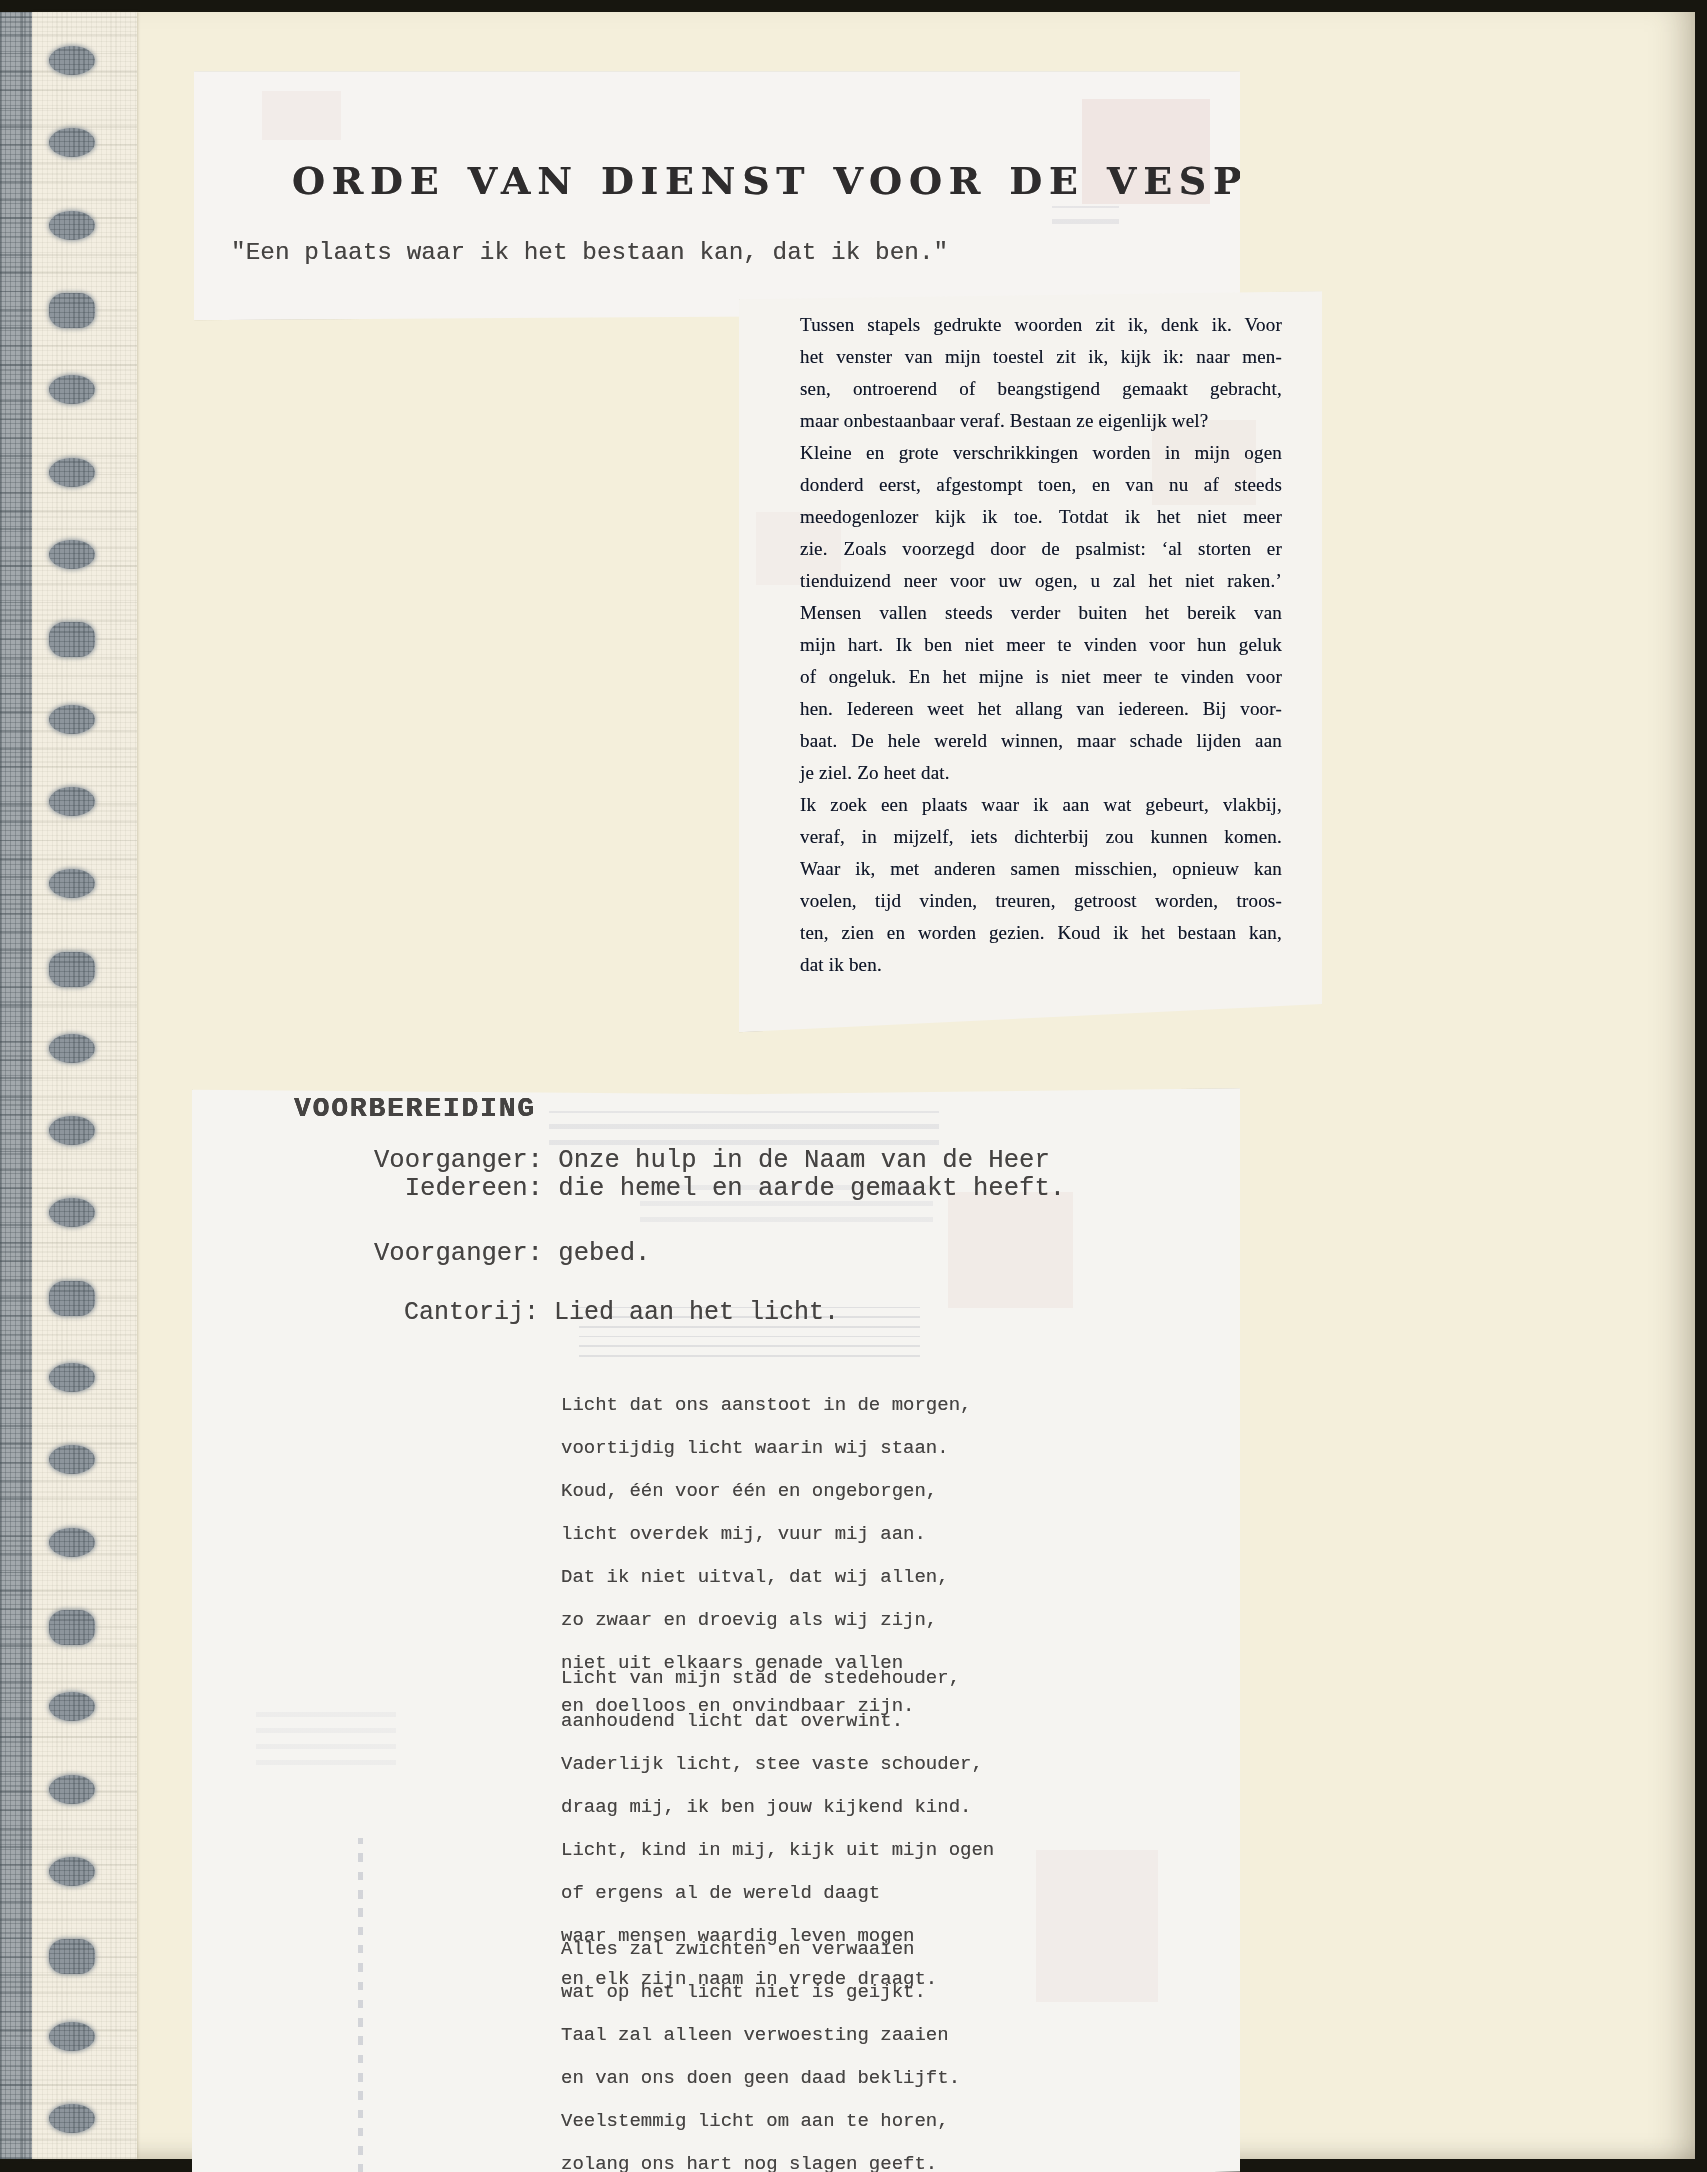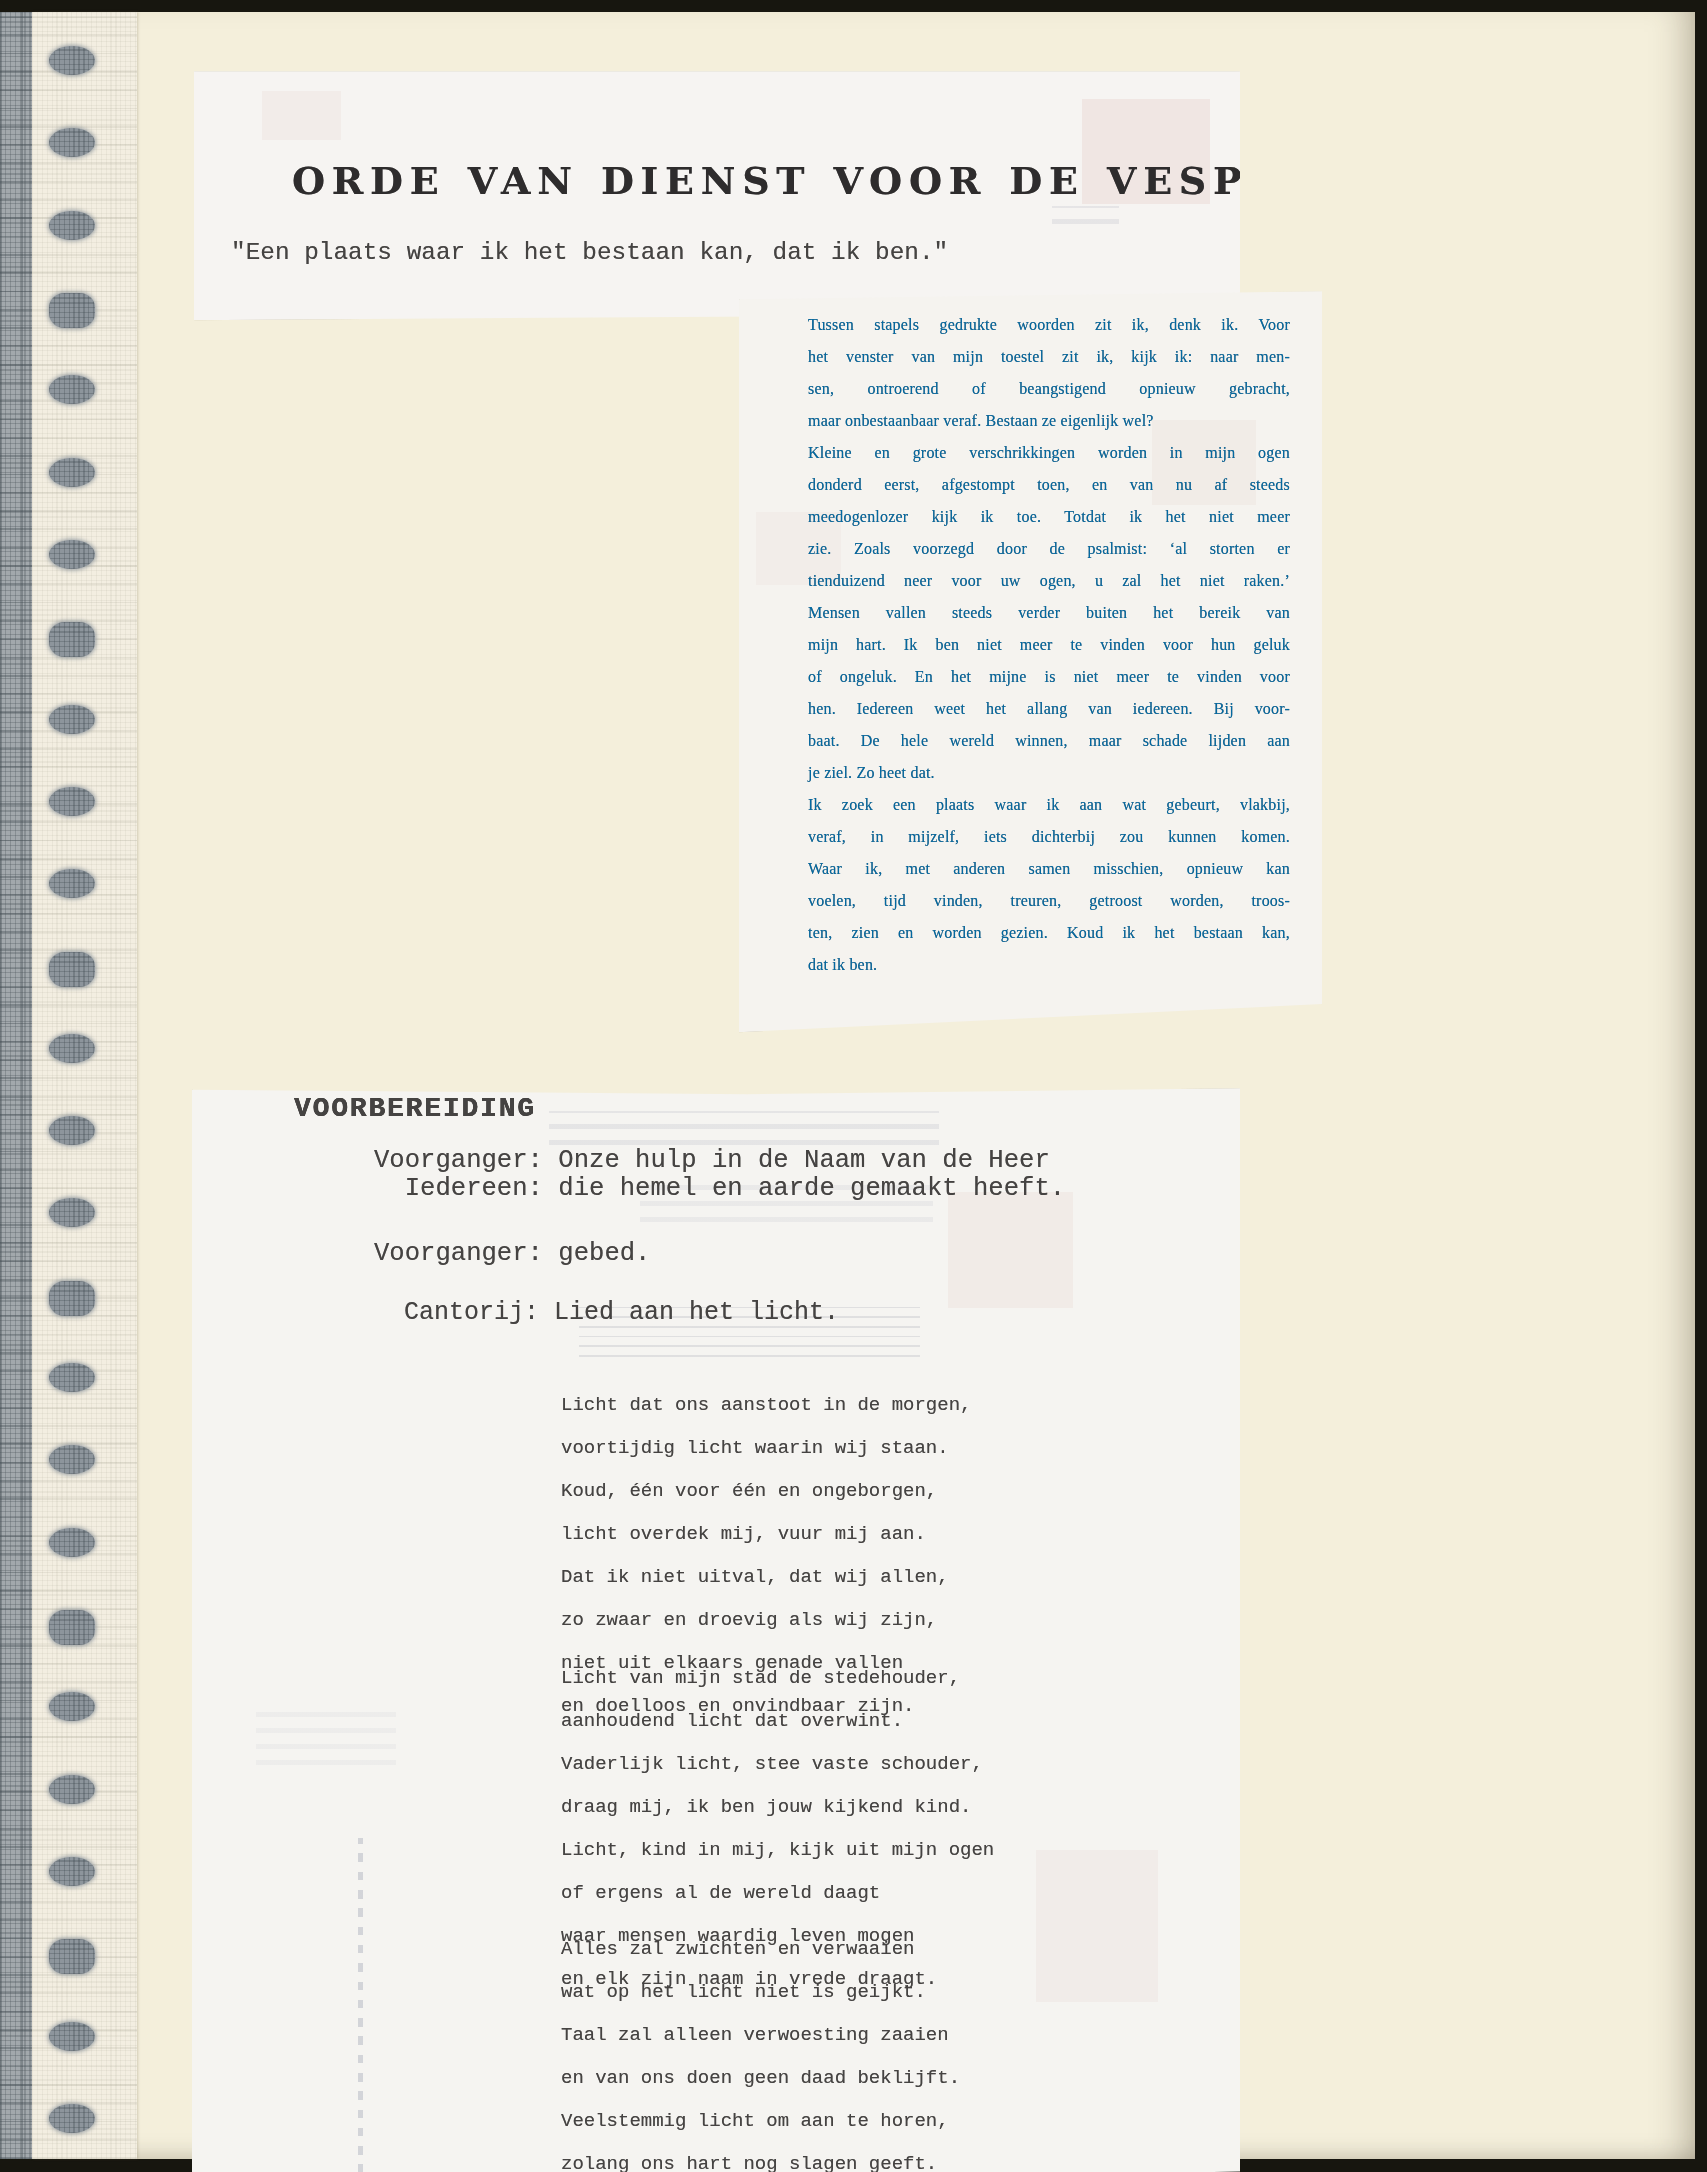--- a/index.html
+++ b/index.html
@@ -49,23 +49,23 @@
       margin:0;white-space:pre;}
   .quote{position:absolute;left:37px;top:168px;font-size:24.4px;line-height:28px;}
   .heading{position:absolute;left:102px;top:4.9px;font-size:28px;font-weight:bold;letter-spacing:1.8px;
       text-shadow:0 0 0.6px rgba(50,48,46,.9), 0.3px 0 0 rgba(50,48,46,.8);}
   .dialogue{position:absolute;left:182px;top:59px;font-size:25.6px;line-height:28px;}
   .prayer{position:absolute;left:182px;top:152px;font-size:25.6px;line-height:28px;}
   .cantorij{position:absolute;left:182px;top:211px;font-size:25px;line-height:28px;}
   .stanza{position:absolute;left:369px;font-size:19px;line-height:43px;}
   .stanza1{top:296px;} .stanza2{top:569px;} .stanza3{top:840px;}
 
-  .serif-text{position:absolute;left:69px;top:18.3px;width:482px;
-    font-family:"Liberation Serif","DejaVu Serif",serif;font-size:16px;line-height:32px;
-    color:#0369a1;letter-spacing:0.2px;text-shadow:0 0 0.4px rgba(47,45,51,.6);}
+  .serif-text{position:absolute;left:61px;top:18.3px;width:482px;
+    font-family:"Liberation Serif","DejaVu Serif",serif;font-size:19px;line-height:32px;
+    color:#0f172a;letter-spacing:0.2px;text-shadow:0 0 0.4px rgba(47,45,51,.6);}
   .jline{text-align:justify;text-align-last:justify;white-space:normal;}
   .jline.pend{text-align-last:left;}
 
   
   .ghost{position:absolute;pointer-events:none;}
   .g-pink{background:rgba(205,150,140,.14);}
   .g-rows{background:repeating-linear-gradient(0deg, rgba(120,125,150,.13) 0 4.9px, transparent 4.9px 16px);}
   .g-staff{background:repeating-linear-gradient(0deg, rgba(110,115,135,.16) 0 1.8px, transparent 1.8px 9.8px);}
   .g-streak{background:repeating-linear-gradient(0deg, rgba(90,100,130,.22) 0 8.5px, transparent 8.5px 18.3px);width:4.9px;}
 </style>
@@ -113,21 +113,21 @@
       <div class="big-title">ORDE VAN DIENST VOOR DE VESPER</div>
       <pre class="tw quote">"Een plaats waar ik het bestaan kan, dat ik ben."</pre>
     </div>
 
     <div class="clip clip-serif" style="left:707px;top:279px;">
       <div class="ghost g-pink" style="left:413px;top:129px;width:104px;height:85px;opacity:.55;"></div>
       <div class="ghost g-pink" style="left:17px;top:221px;width:85px;height:73px;opacity:.4;"></div>
       <div class="serif-text">
           <div class="jline">Tussen stapels gedrukte woorden zit ik, denk ik. Voor</div>
           <div class="jline">het venster van mijn toestel zit ik, kijk ik: naar men-</div>
-          <div class="jline">sen, ontroerend of beangstigend opnieuw gebracht,</div>
+          <div class="jline">sen, ontroerend of beangstigend gemaakt gebracht,</div>
           <div class="jline pend">maar onbestaanbaar veraf. Bestaan ze eigenlijk wel?</div>
           <div class="jline">Kleine en grote verschrikkingen worden in mijn ogen</div>
           <div class="jline">donderd eerst, afgestompt toen, en van nu af steeds</div>
           <div class="jline">meedogenlozer kijk ik toe. Totdat ik het niet meer</div>
           <div class="jline">zie. Zoals voorzegd door de psalmist: ‘al storten er</div>
           <div class="jline">tienduizend neer voor uw ogen, u zal het niet raken.’</div>
           <div class="jline">Mensen vallen steeds verder buiten het bereik van</div>
           <div class="jline">mijn hart. Ik ben niet meer te vinden voor hun geluk</div>
           <div class="jline">of ongeluk. En het mijne is niet meer te vinden voor</div>
           <div class="jline">hen. Iedereen weet het allang van iedereen. Bij voor-</div>

